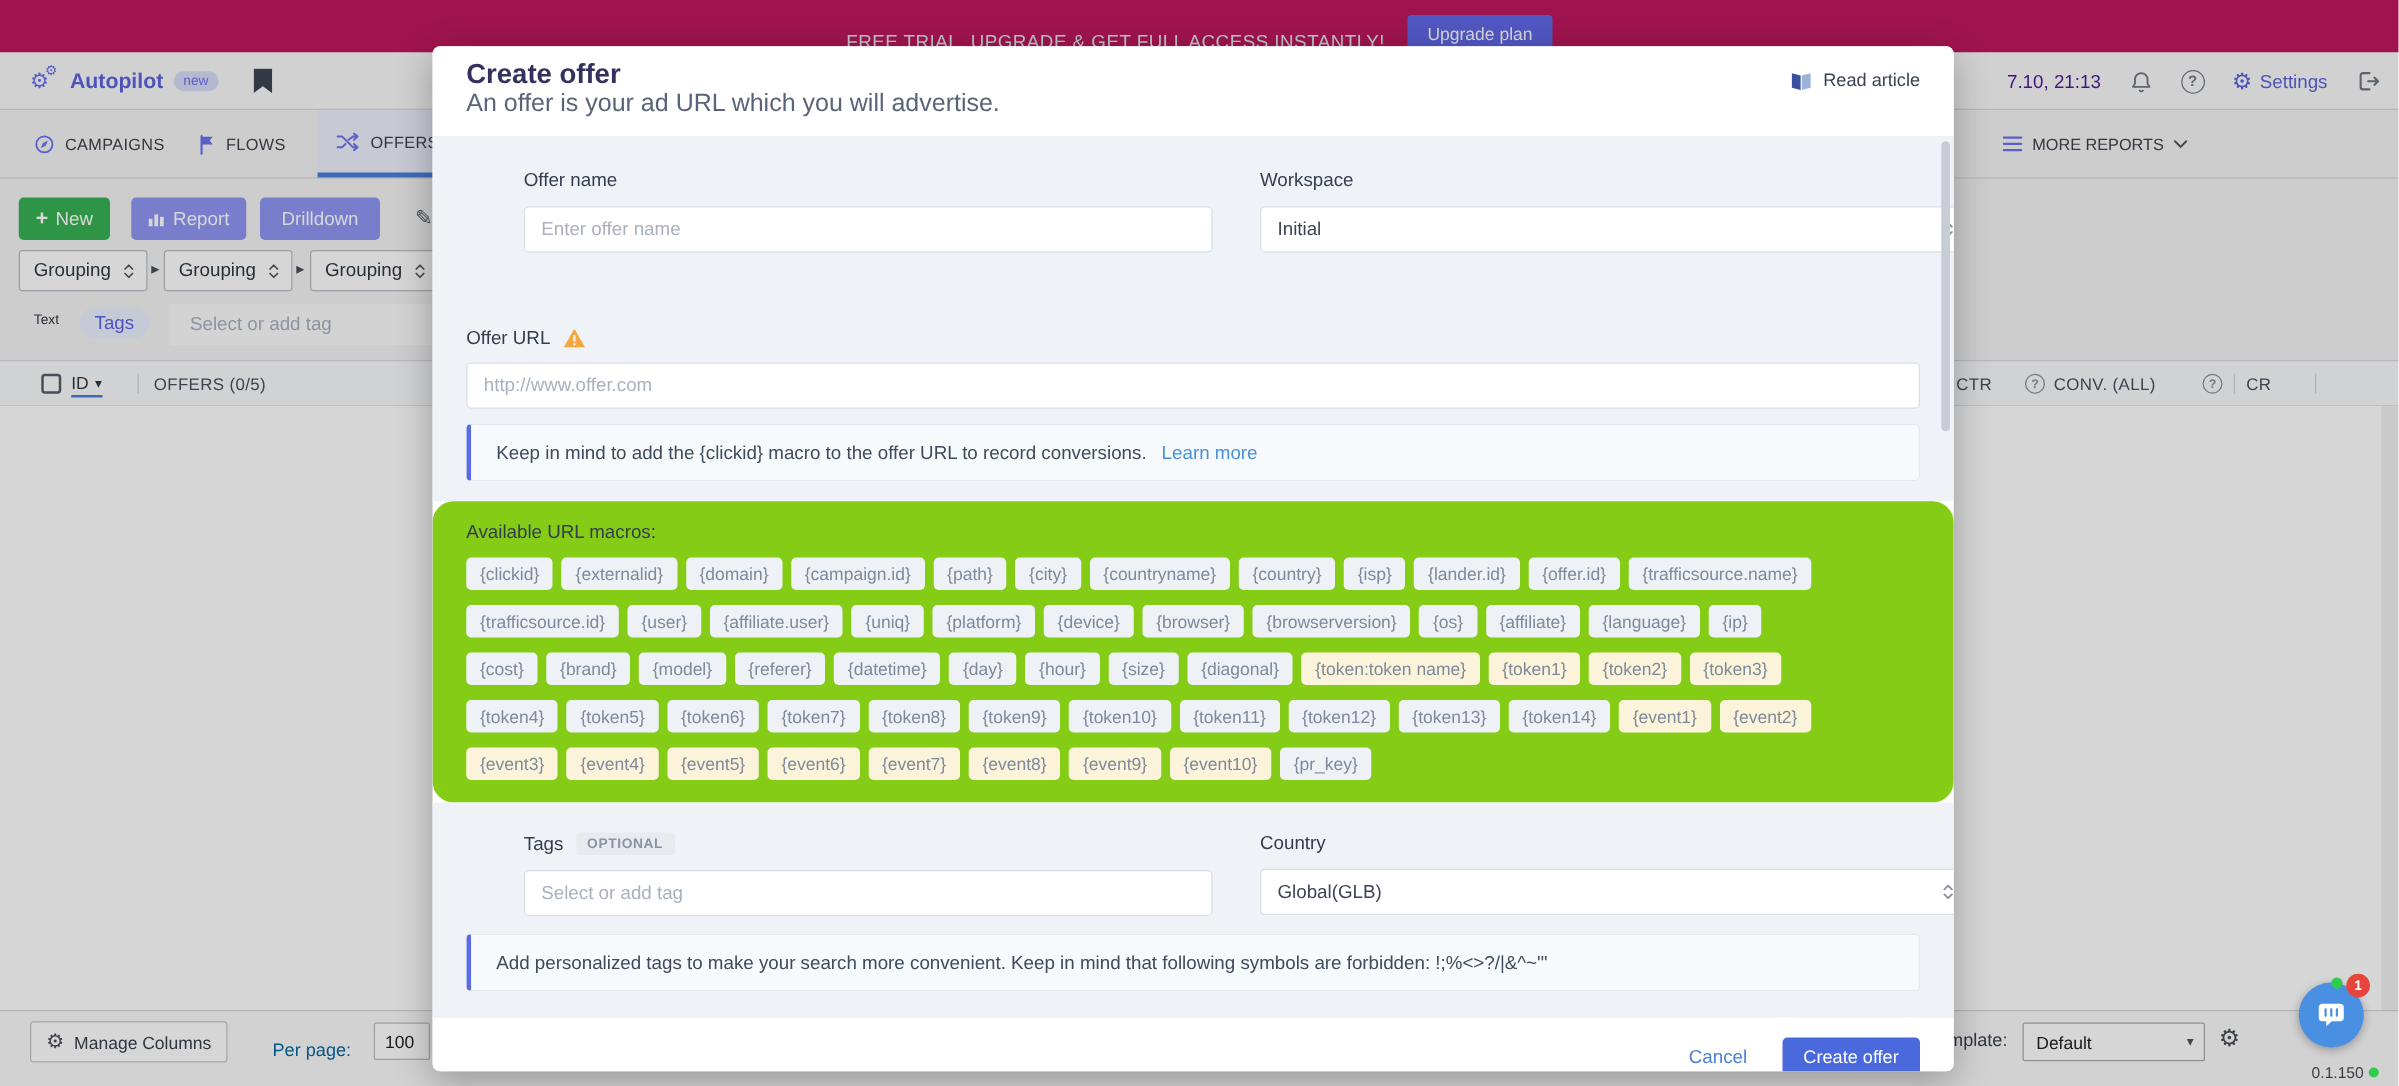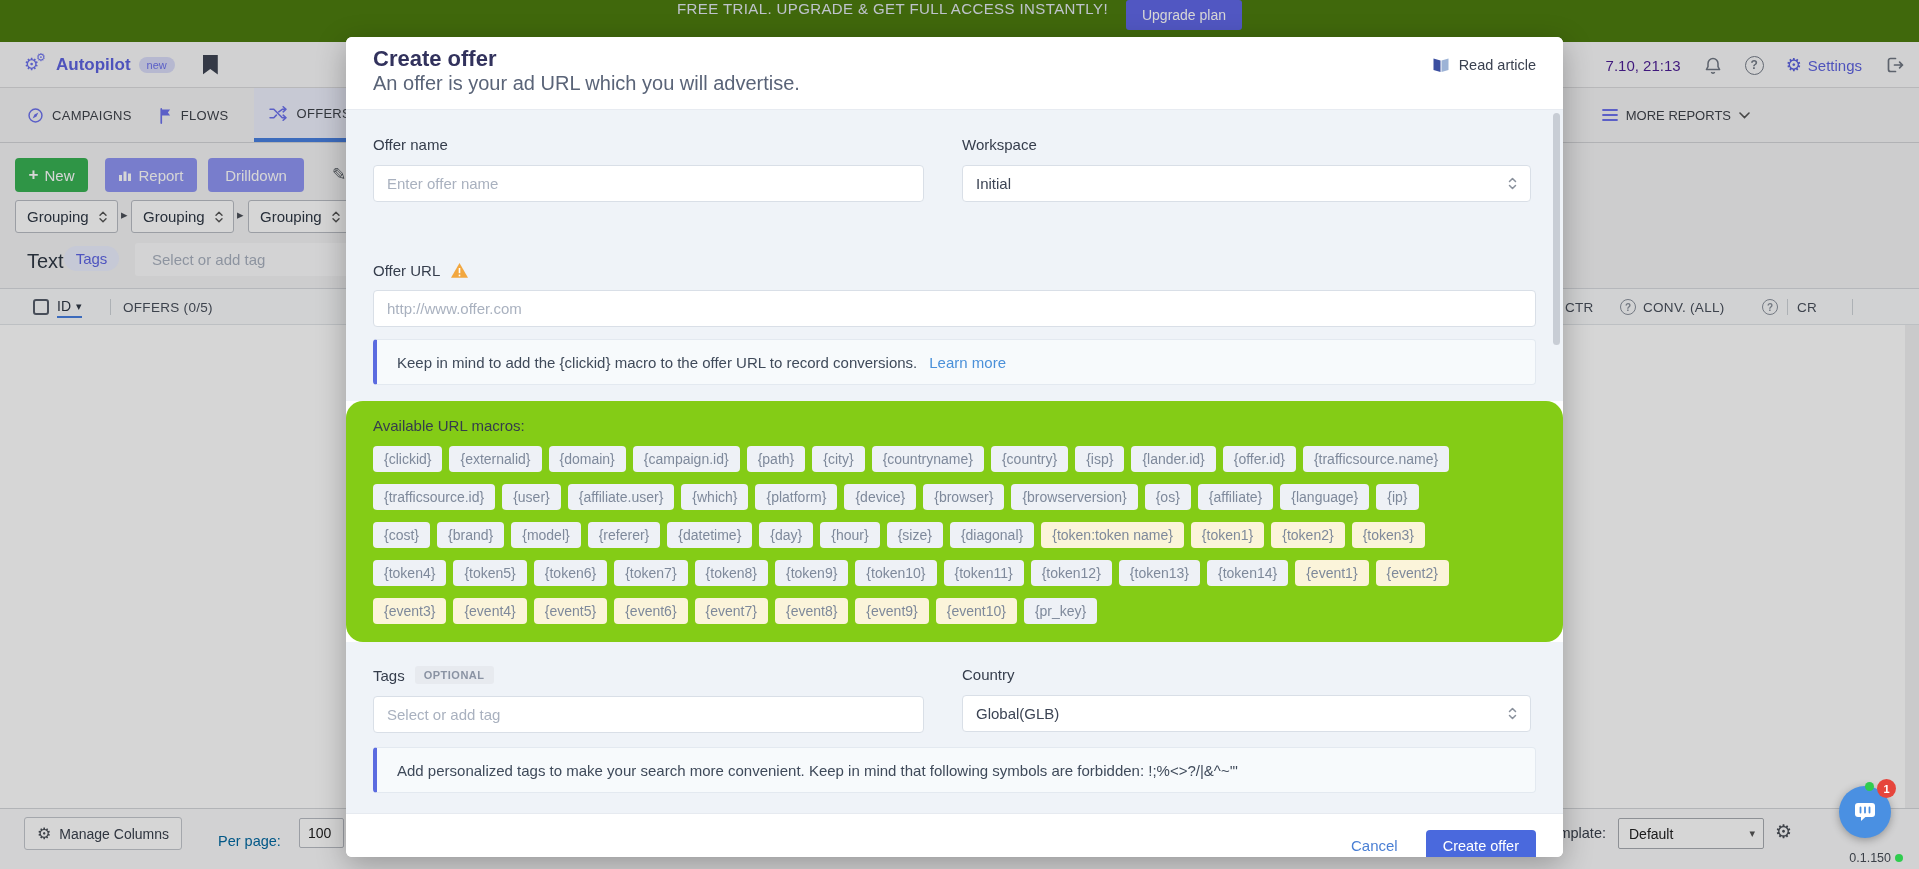--- a/index.html
+++ b/index.html
@@ -1,22 +1,22 @@
 <!DOCTYPE html>
 <html style="--accent-purple: #5e63e0; --primary-blue: #4a69dd; --link-blue: #4a90d9; --success-green: #39b254; --banner-blue: #4586d9; --warning-orange: #f2a740; --highlight-chip: #fbf4da;"><head>
 <meta charset="utf-8">
 <style>
   * { margin:0; padding:0; box-sizing:border-box; }
   html,body { width:1919px; height:869px; }
   body { font-family:"Liberation Sans", sans-serif; background:#fff; }
   .page { position:relative; width:1919px; height:869px; overflow:hidden; background:#fff; }
 
   
-  .banner { position:absolute; left:0; top:0; width:1919px; height:42px; background:#4d7c0f;
-            display:flex; align-items:flex-start; justify-content:center; gap:18px; z-index:1; }
+  .banner { position:absolute; left:0; top:0; width:1919px; height:42px; background:#be185d;
+            display:flex; align-items:flex-end; justify-content:center; gap:18px; z-index:1; }
   .banner-text { color:#e3e9f3; font-size:15px; letter-spacing:.4px; }
   .upgrade-btn { background:#6168e8; color:#fff; font-size:14px; padding:7px 16px; border-radius:3px; cursor:pointer; }
 
   
   .header { position:absolute; left:0; top:42px; width:1919px; height:46px; background:#fafafb;
             border-bottom:1px solid #dcdcde; display:flex; align-items:center; z-index:1; }
   .brand { display:flex; align-items:center; gap:8px; margin-left:24px; cursor:pointer; }
   .cogs { position:relative; width:24px; height:22px; color:#6d72ee; }
   .cogs .g1 { position:absolute; left:0; top:2px; font-size:17px; line-height:1; }
   .cogs .g2 { position:absolute; left:12px; top:-2px; font-size:11px; line-height:1; }
@@ -48,21 +48,21 @@
          display:flex; align-items:center; justify-content:center; gap:6px; cursor:pointer; }
   .btn-new { left:15px; width:73px; background:#39b254; }
   .btn-report { left:105px; width:92px; background:#9096f4; }
   .btn-drilldown { left:208px; width:96px; background:#9096f4; }
   .plus-glyph { font-size:17px; font-weight:bold; }
   .pencil { position:absolute; left:332px; top:21px; font-size:17px; color:#5a6068; cursor:pointer; }
   .grouping { position:absolute; top:57px; width:103px; height:33px; background:#fff; border:1px solid #b9bdc4;
               border-radius:3px; display:flex; align-items:center; justify-content:space-between;
               padding:0 9px 0 11px; font-size:15px; color:#2f3845; cursor:pointer; }
   .gsep { position:absolute; top:64px; font-size:13px; color:#4a4f58; }
-  .filter-text { position:absolute; left:27px; top:107px; font-size:20px; color:#2f3845; cursor:pointer; }
+  .filter-text { position:absolute; left:27px; top:107px; font-size:11px; color:#2f3845; cursor:pointer; }
   .tags-pill { position:absolute; left:64px; top:103px; width:55px; height:25px; background:#ecf0ff; color:#5e65e5;
                font-size:15px; border-radius:13px; display:flex; align-items:center; justify-content:center; cursor:pointer; }
   .filter-input { position:absolute; left:135px; top:100px; width:292px; height:33px; background:#fcfcfd;
                   border:none; border-radius:3px; padding-left:17px; font-size:15px; color:#333;
                   font-family:"Liberation Sans",sans-serif; }
 
   
   .thead { position:absolute; left:0; top:288px; width:1919px; height:37px; background:#fafbfc;
            border-top:1px solid #d8dbdf; border-bottom:1px solid #e2e5e9; z-index:1; }
   .checkbox { position:absolute; left:33px; top:10px; width:16px; height:16px; border:2px solid #565e6b;
@@ -102,21 +102,21 @@
 
   
   .modal { position:absolute; left:346px; top:37px; width:1217px; height:820px; background:#fff; border-radius:6px;
            box-shadow:0 8px 30px rgba(0,0,0,.28); z-index:20; display:flex; flex-direction:column; overflow:hidden; }
   .m-header { position:relative; height:73px; padding:9px 27px 0 27px; background:#fff; border-bottom:1px solid #e7ebf1; flex:none; }
   .m-title { font-size:22px; font-weight:bold; color:#32325d; }
   .m-subtitle { margin-top:0; font-size:20px; color:#5a6478; }
   .read-article { position:absolute; right:27px; top:20px; display:flex; align-items:center; gap:8px;
                   font-size:14.5px; color:#3a4150; cursor:pointer;justify-content:space-between; }
   .m-section1 { background:#eff3f8; padding:26px 27px 16px 27px; flex:none; }
-  .fgrid { display:grid; grid-template-columns:551px 569px; column-gap:38px; }
+  .fgrid { display:grid; grid-template-columns:551px 569px; column-gap:38px;margin-left:46px; }
   .flabel { font-size:15px; color:#353d4c; margin-bottom:12px; display:flex; align-items:center; gap:10px; }
   .tinput { width:100%; height:37px; border:1px solid #d9dfe7; border-radius:4px; background:#fff; padding-left:13px;
             font-size:15px; color:#333; font-family:"Liberation Sans",sans-serif; }
   .tinput::placeholder, .filter-input::placeholder { color:#a9b1bf; }
   .fselect { width:100%; height:37px; border:1px solid #d9dfe7; border-radius:4px; background:#fff;
              display:flex; align-items:center; justify-content:space-between; padding:0 12px 0 13px;
              font-size:15px; color:#3c4454; cursor:pointer; }
   .url-block { margin-top:60px; }
   .infobox { margin-top:12px; background:#f7fafc; border:1px solid #e3e9f0; border-left:4px solid #5b6be0;
              border-radius:4px; min-height:46px; display:flex; align-items:center; padding:10px 16px 10px 20px;
@@ -377,21 +377,21 @@
             <span class="chip">{country}</span>
             <span class="chip">{isp}</span>
             <span class="chip">{lander.id}</span>
             <span class="chip">{offer.id}</span>
             <span class="chip">{trafficsource.name}</span>
           </div>
           <div class="chip-row">
             <span class="chip">{trafficsource.id}</span>
             <span class="chip">{user}</span>
             <span class="chip">{affiliate.user}</span>
-            <span class="chip">{which}</span>
+            <span class="chip">{uniq}</span>
             <span class="chip">{platform}</span>
             <span class="chip">{device}</span>
             <span class="chip">{browser}</span>
             <span class="chip">{browserversion}</span>
             <span class="chip">{os}</span>
             <span class="chip">{affiliate}</span>
             <span class="chip">{language}</span>
             <span class="chip">{ip}</span>
           </div>
           <div class="chip-row">

